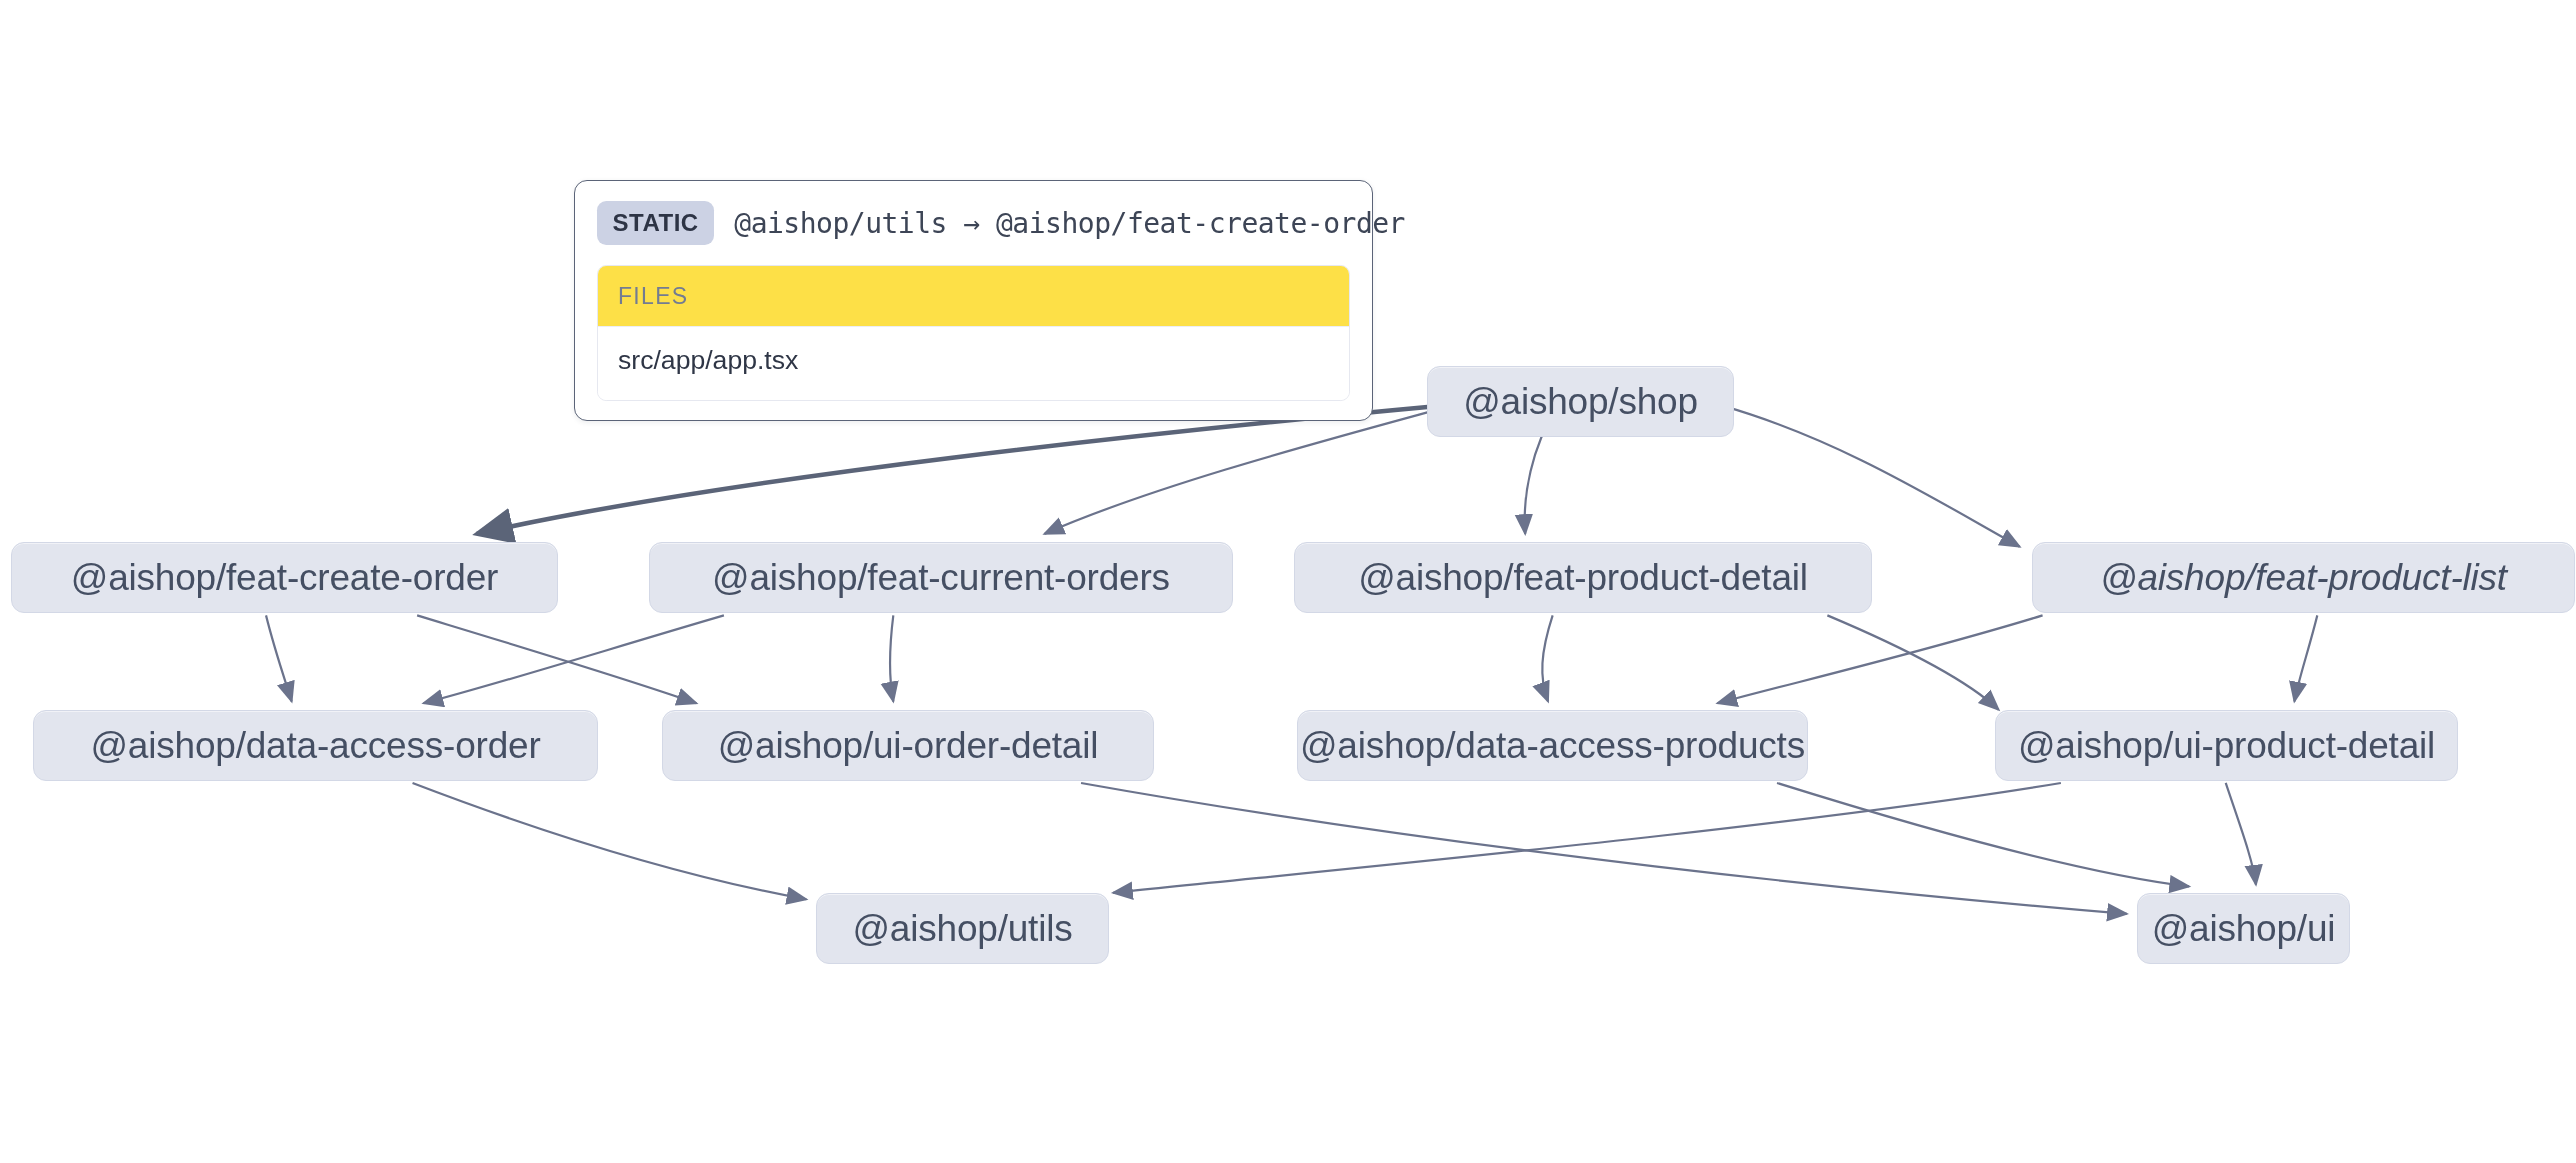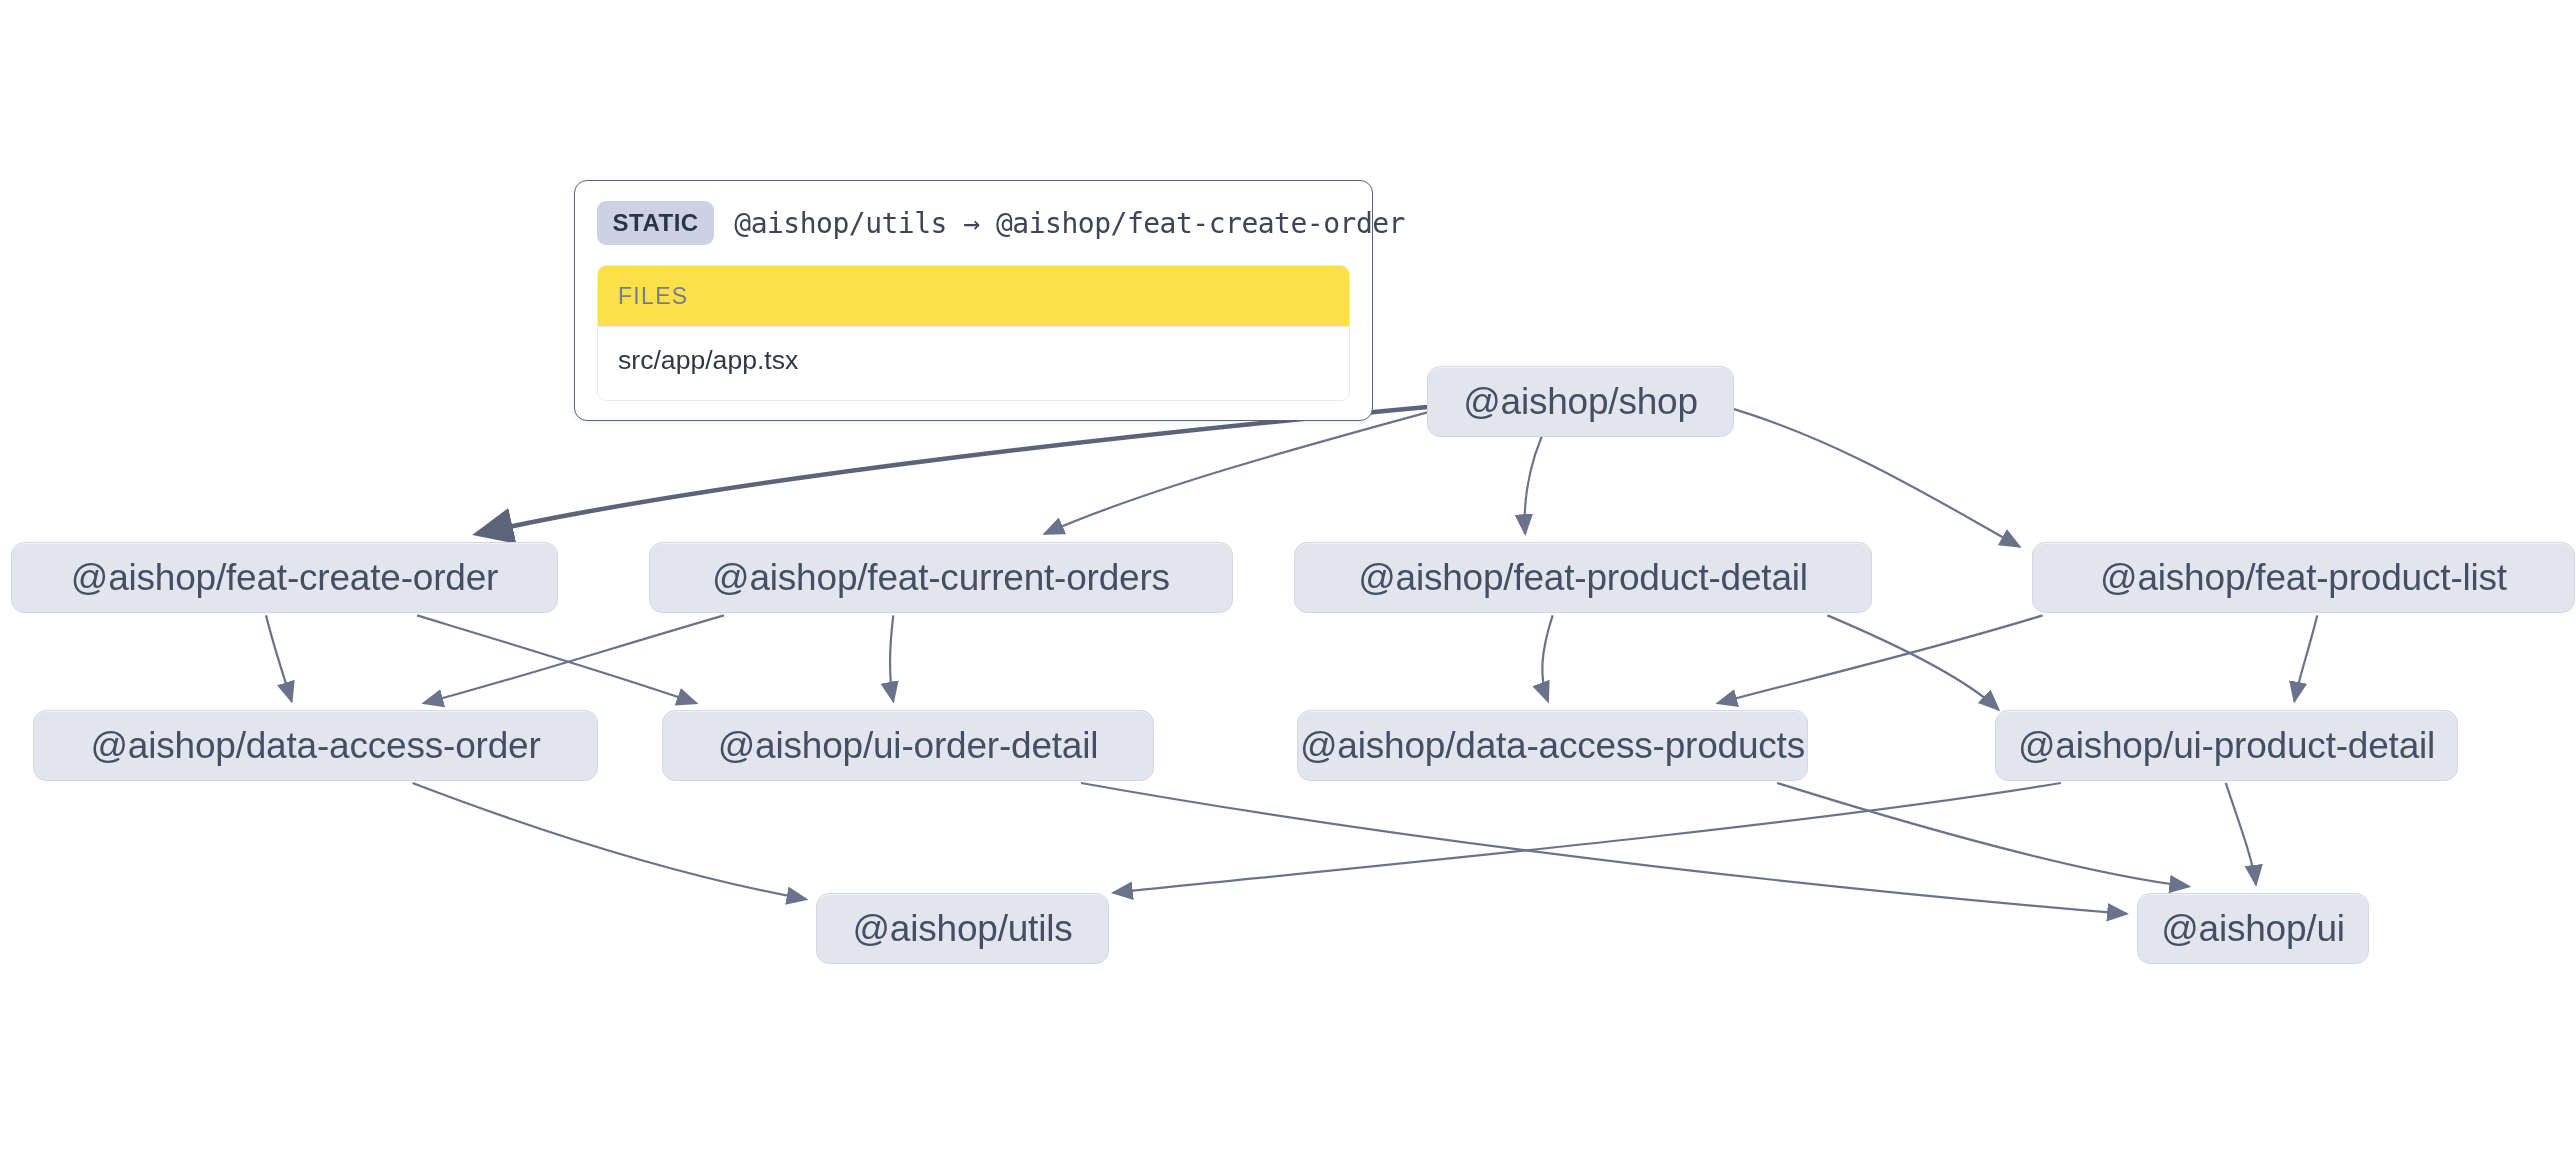--- a/index.html
+++ b/index.html
@@ -149,21 +149,21 @@
   </div>
 
   <div class="node" style="left:649px;top:542px;width:584px;">
     <span class="node-label">@aishop/feat-current-orders</span>
   </div>
 
   <div class="node" style="left:1294px;top:542px;width:578px;">
     <span class="node-label">@aishop/feat-product-detail</span>
   </div>
 
-  <div class="node" style="left:2032px;top:542px;width:543px;">
+  <div class="node" style="left:2032px;top:542px;width:543px;font-style:italic;">
     <span class="node-label">@aishop/feat-product-list</span>
   </div>
 
   <div class="node" style="left:33px;top:710px;width:565px;">
     <span class="node-label">@aishop/data-access-order</span>
   </div>
 
   <div class="node" style="left:662px;top:710px;width:492px;">
     <span class="node-label">@aishop/ui-order-detail</span>
   </div>
@@ -173,21 +173,21 @@
   </div>
 
   <div class="node" style="left:1995px;top:710px;width:463px;">
     <span class="node-label">@aishop/ui-product-detail</span>
   </div>
 
   <div class="node" style="left:816px;top:893px;width:293px;">
     <span class="node-label">@aishop/utils</span>
   </div>
 
-  <div class="node" style="left:2137px;top:893px;width:232px;">
+  <div class="node" style="left:2137px;top:893px;width:213px;">
     <span class="node-label">@aishop/ui</span>
   </div>
 
   <div id="tooltip-card">
     <div id="tooltip-header">
       <span id="static-badge">STATIC</span>
       <span id="tooltip-title">@aishop/utils → @aishop/feat-create-order</span>
     </div>
     <div id="files-panel">
       <div id="files-head">FILES</div>

